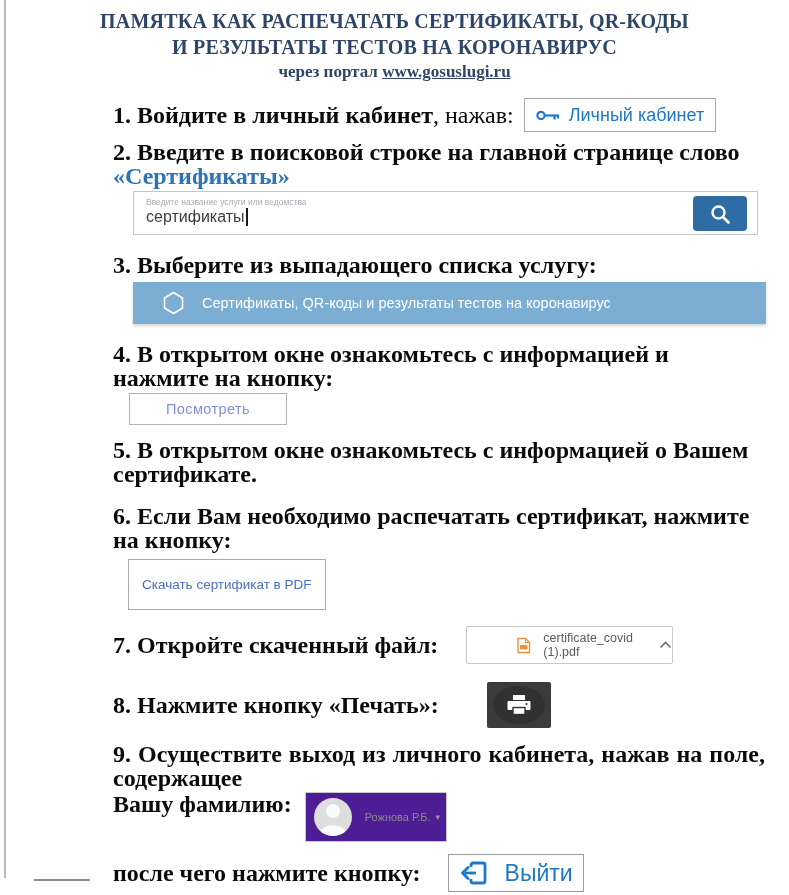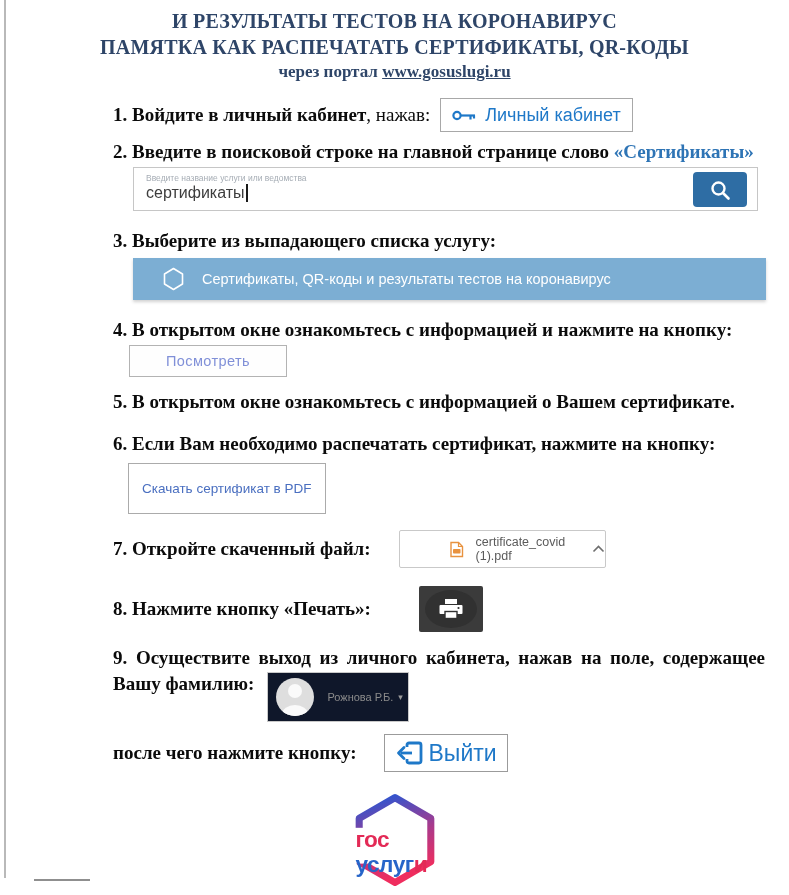--- a/index.html
+++ b/index.html
@@ -10,21 +10,21 @@
   }
   .left-rule { position:absolute; left:4px; top:0; width:2px; height:878px; background:#b9b9b9; }
   .bottom-mark { position:absolute; left:34px; top:879px; width:56px; height:2px; background:#8f8f8f; }
 
   .memo-header { text-align:center; padding-top:8px; color:#2e4568; }
   .title-line { font-weight:bold; font-size:20px; line-height:26px; letter-spacing:0.2px; }
   .subtitle { font-weight:bold; font-size:17px; line-height:24px; }
   .portal-link { text-decoration:underline; color:inherit; cursor:pointer; }
 
   .content { margin-left:113px; width:652px; }
-  .step-label { margin:0; font-weight:bold; font-size:19px; line-height:24px; }
+  .step-label { margin:0; font-weight:bold; font-size:24px; line-height:24px; }
   .label-regular { font-weight:normal; }
   .row { display:flex; align-items:center; }
 
   .step1 { margin-top:14px; }
   .pc-btn { margin-left:10px; display:inline-flex; align-items:center; gap:9px;
     border:1px solid #a8a8a8; background:#fff; padding:0 11px; height:34px;
     font-family:"Liberation Sans", sans-serif; font-size:18px; color:#1e78c8; cursor:pointer; }
 
   .step2 { margin-top:8px; }
   .hl-blue { color:#2e74b5; }
@@ -63,47 +63,47 @@
 
   .step8 { margin-top:18px;text-align:right; }
   .print-btn { margin-left:48px; width:64px; height:46px; background:#3b3b3b; border:none; border-radius:2px;
     position:relative; display:flex; align-items:center; justify-content:center; cursor:pointer; }
   .print-ellipse { position:absolute; width:52px; height:38px; border-radius:50%; background:#313131; }
   .print-btn svg { position:relative; }
 
   .step9 { margin-top:14px; }
   .just { text-align:justify; text-align-last:justify; }
   .step9-row { display:flex; align-items:flex-start; margin-top:2px; }
-  .account-box { margin-left:13px; width:142px; height:50px; border:1px solid #c9c9c9; background:#0f172a;
+  .account-box { margin-left:13px; width:142px; height:50px; border:1px solid #c9c9c9; background:#4c1d95;
     display:flex; align-items:center; font-family:"Liberation Sans", sans-serif; cursor:pointer; }
   .avatar { margin-left:8px; width:38px; height:38px; border-radius:50%; background:#dedede;
     position:relative; overflow:hidden; flex:none; }
   .avatar::before { content:""; position:absolute; top:6px; left:12px; width:14px; height:14px;
     border-radius:50%; background:#fafafa; }
   .avatar::after { content:""; position:absolute; bottom:-7px; left:6px; width:26px; height:18px;
     border-radius:50%; background:#fafafa; }
   .account-name { font-size:11px; color:#8b8b8b; margin-left:13px; }
   .account-caret { font-size:9px; color:#9a9a9a; margin-left:5px; }
 
   .footer-row { margin-top:12px; }
-  .logout-btn { margin-left:27px; display:inline-flex; align-items:center; gap:4px;
+  .logout-btn { margin-left:27px; display:inline-flex; align-items:center; gap:16px;
     border:1px solid #9b9b9b; background:#fff; padding:0 10px; height:38px;
     font-family:"Liberation Sans", sans-serif; font-size:23px; color:#1e78c8; cursor:pointer; }
 
   .logo-wrap { width:789px; margin-top:18px; display:flex; justify-content:center; }
 </style>
 </head>
 <body>
 
 <div class="left-rule"></div>
 <div class="bottom-mark"></div>
 
 <header class="memo-header">
+  <div class="title-line">ПАМЯТКА КАК РАСПЕЧАТАТЬ СЕРТИФИКАТЫ, QR-КОДЫ</div>
   <div class="title-line">И РЕЗУЛЬТАТЫ ТЕСТОВ НА КОРОНАВИРУС</div>
-  <div class="title-line">ПАМЯТКА КАК РАСПЕЧАТАТЬ СЕРТИФИКАТЫ, QR-КОДЫ</div>
   <div class="subtitle">
     <span>через портал</span>
     <span class="portal-link">www.gosuslugi.ru</span>
   </div>
 </header>
 
 <main class="content">
 
   <div class="step1 row">
     <p class="step-label"><b>1. Войдите в личный кабинет</b><span class="label-regular">, нажав:</span></p>

